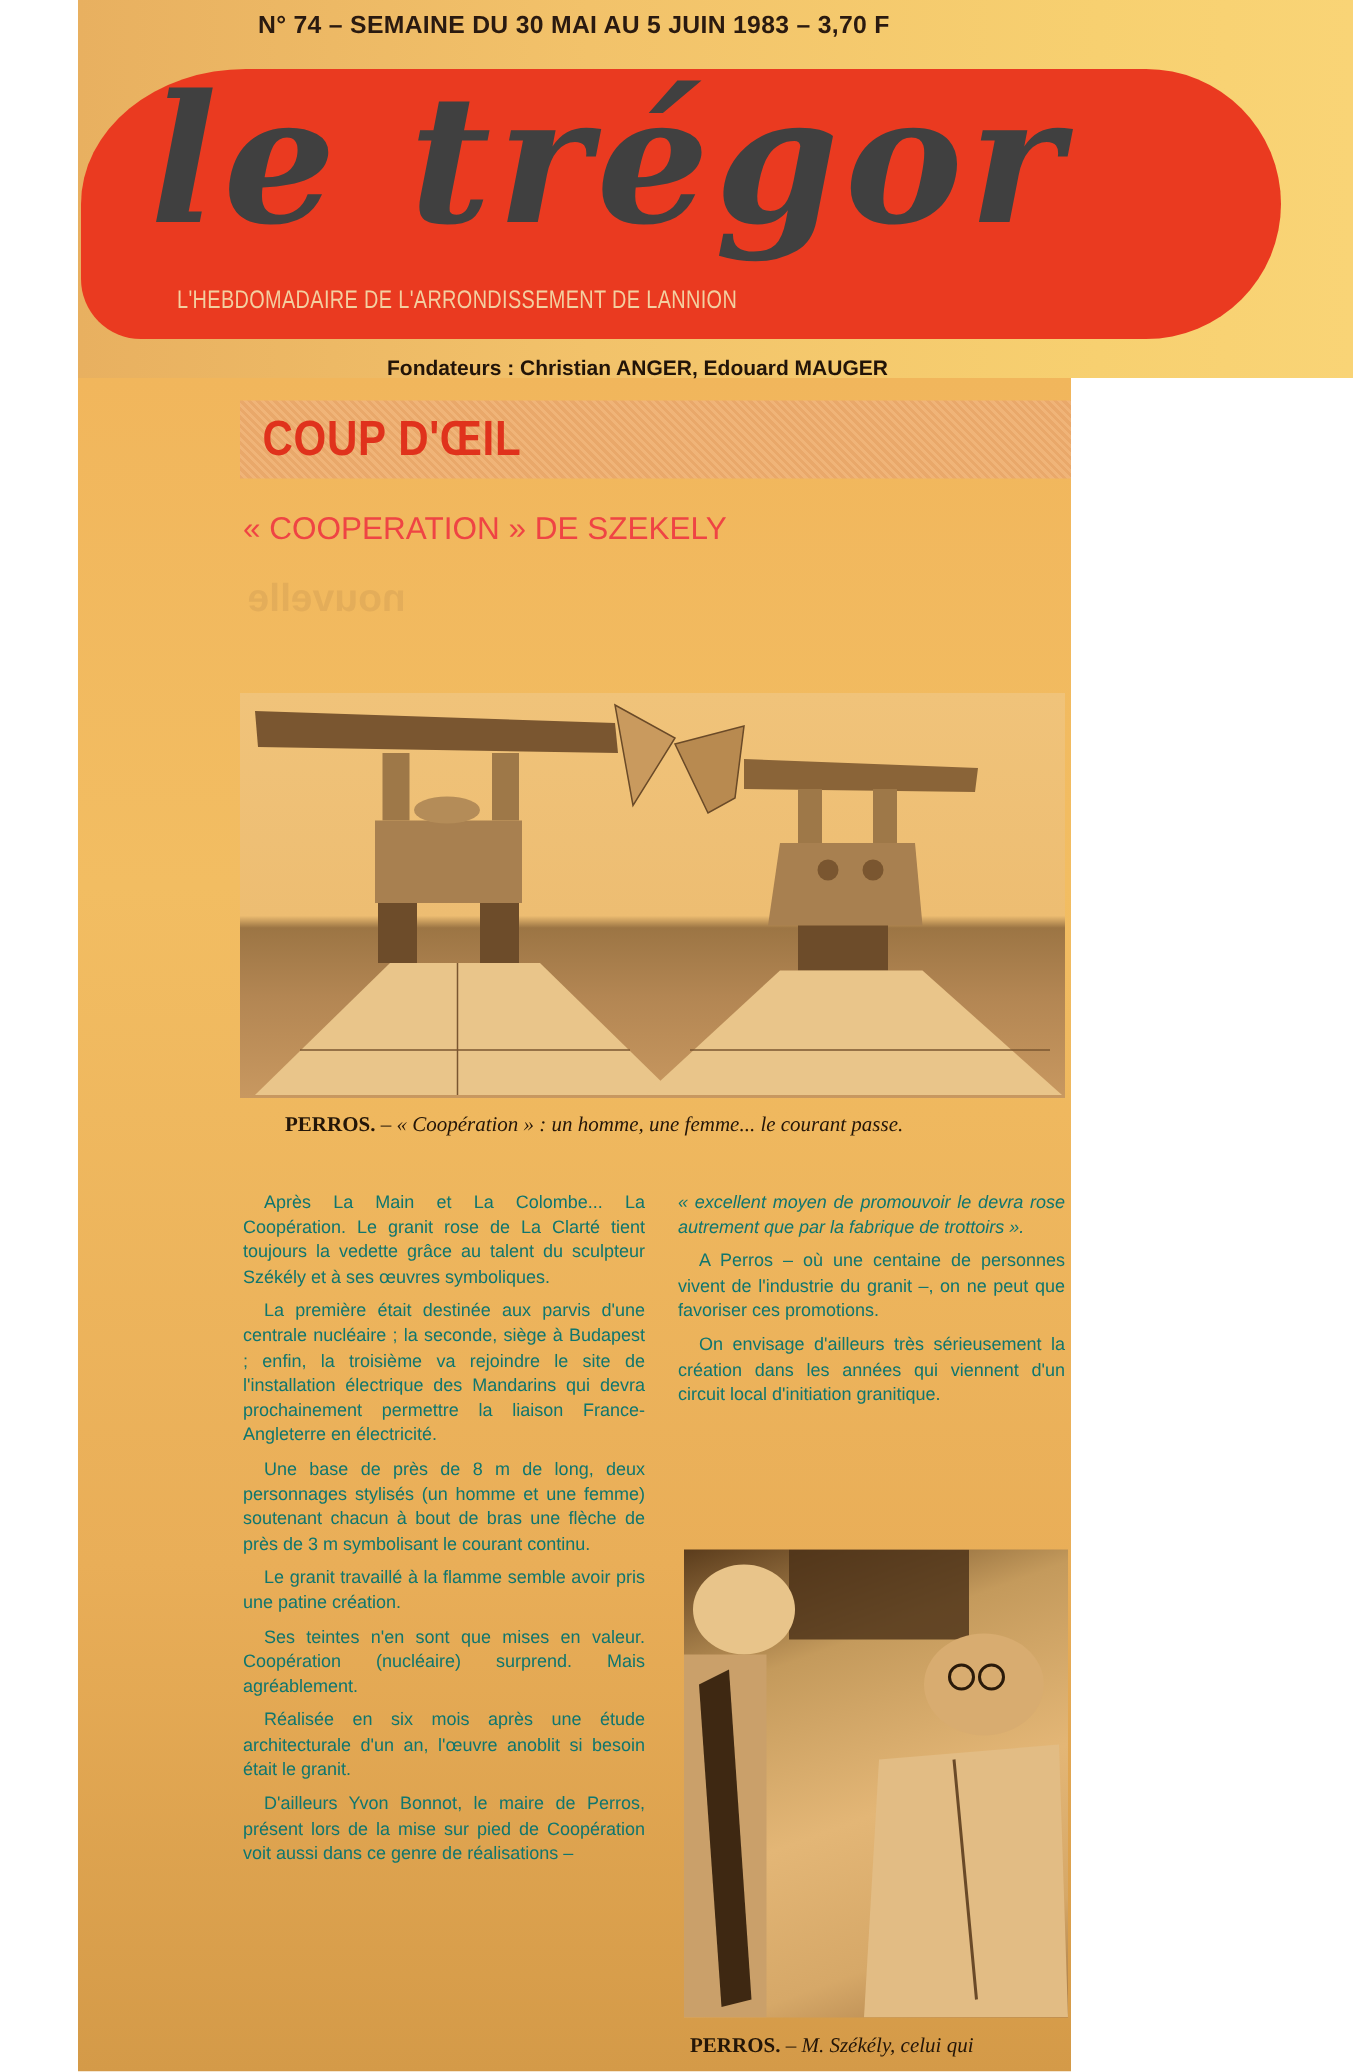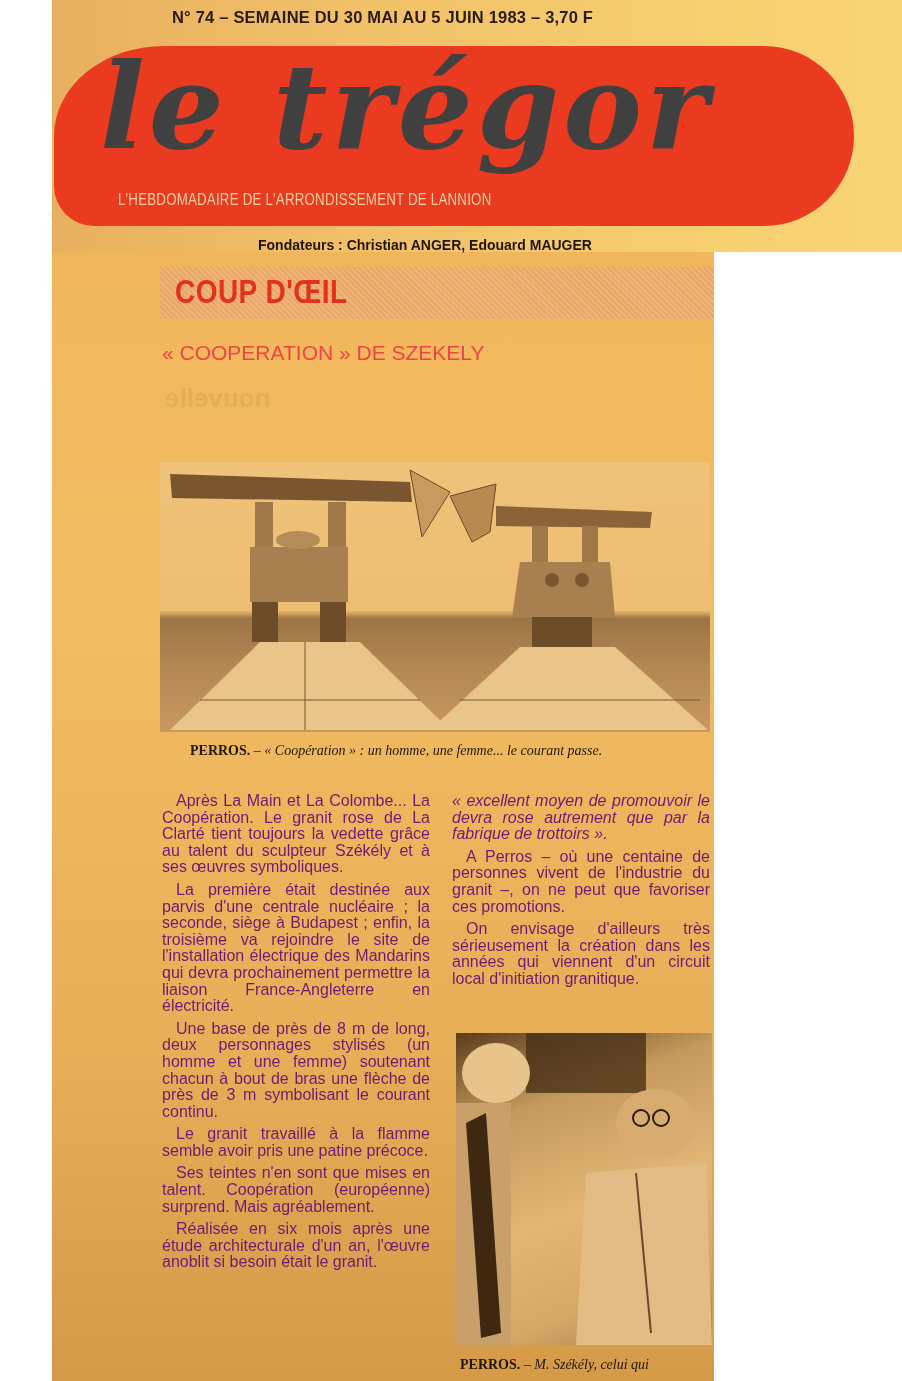--- a/index.html
+++ b/index.html
@@ -69,21 +69,21 @@
     background: linear-gradient(180deg, #f0c37a 0%, #edbd72 55%, #9c7544 58%, #b38653 75%, #c89860 100%);
     overflow: hidden;
   }
   .caption1 {
     position: absolute; left: 166px; top: 743px;
     font-family: "Liberation Serif", serif; font-size: 14px; color: #241608; white-space: nowrap; margin-left: 24px;
   }
   .caption1 b { font-weight: bold; }
   .caption1 i { font-style: italic; }
   .col {
-    position: absolute; font-size: 16px; color: #701a75; line-height: 16.6px;
+    position: absolute; font-size: 12px; color: #0f766e; line-height: 16.6px;
     text-align: justify;
   }
   .col p { margin: 0 0 6px 0; text-indent: 14px; }
   .col-left { left: 162px; top: 793px; width: 268px; }
   .col-right { left: 452px; top: 793px; width: 258px; }
   .photo2 {
     position: absolute; left: 456px; top: 1033px; width: 256px; height: 312px;
     background: linear-gradient(160deg, #5b3c1c 0%, #c49a5c 25%, #e3b676 55%, #d6a868 80%, #a57844 100%);
     overflow: hidden;
   }
@@ -149,23 +149,24 @@
 </div>
 
 <div class="caption1">
   <b>PERROS.</b><span> – </span><i>« Coopération » : un homme, une femme... le courant passe.</i>
 </div>
 
 <div class="col col-left">
   <p>Après La Main et La Colombe... La Coopération. Le granit rose de La Clarté tient toujours la vedette grâce au talent du sculpteur Székély et à ses œuvres symboliques.</p>
   <p>La première était destinée aux parvis d'une centrale nucléaire ; la seconde, siège à Budapest ; enfin, la troisième va rejoindre le site de l'installation électrique des Mandarins qui devra prochainement permettre la liaison France-Angleterre en électricité.</p>
   <p>Une base de près de 8 m de long, deux personnages stylisés (un homme et une femme) soutenant chacun à bout de bras une flèche de près de 3 m symbolisant le courant continu.</p>
-  <p>Le granit travaillé à la flamme semble avoir pris une patine précoce.</p>
-  <p>Ses teintes n'en sont que mises en talent. Coopération (européenne) surprend. Mais agréablement.</p>
+  <p>Le granit travaillé à la flamme semble avoir pris une patine création.</p>
+  <p>Ses teintes n'en sont que mises en valeur. Coopération (nucléaire) surprend. Mais agréablement.</p>
   <p>Réalisée en six mois après une étude architecturale d'un an, l'œuvre anoblit si besoin était le granit.</p>
+  <p>D'ailleurs Yvon Bonnot, le maire de Perros, présent lors de la mise sur pied de Coopération voit aussi dans ce genre de réalisations –</p>
 </div>
 
 <div class="col col-right">
   <p style="text-indent:0;font-style:italic">« excellent moyen de promouvoir le devra rose autrement que par la fabrique de trottoirs ».</p>
   <p>A Perros – où une centaine de personnes vivent de l'industrie du granit –, on ne peut que favoriser ces promotions.</p>
   <p>On envisage d'ailleurs très sérieusement la création dans les années qui viennent d'un circuit local d'initiation granitique.</p>
 </div>
 
 <div class="photo2">
   <svg width="256" height="312" viewBox="0 0 256 312">

